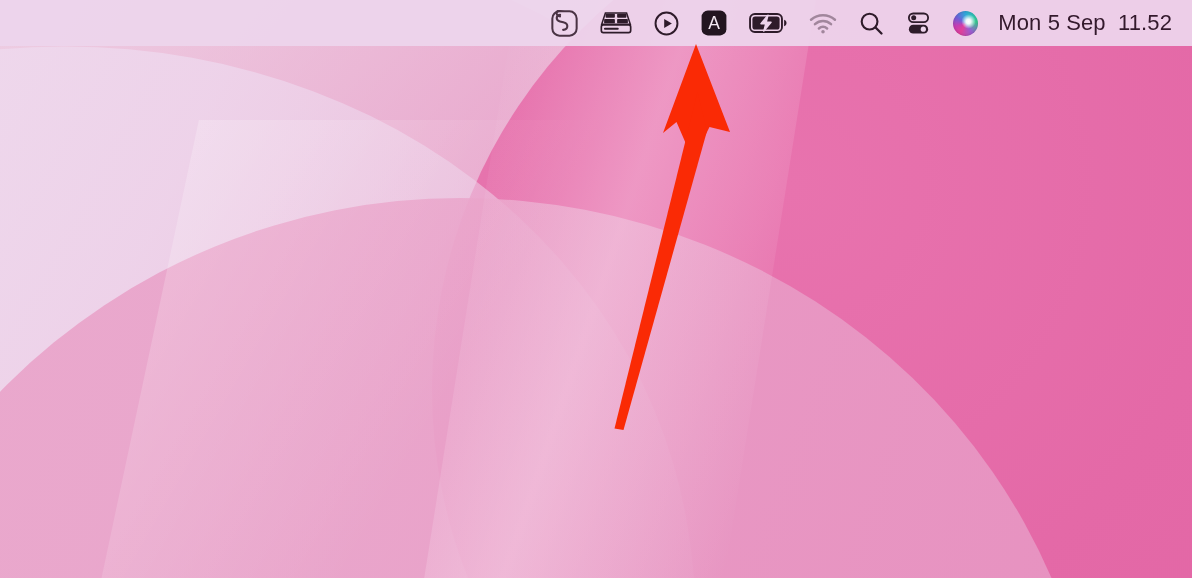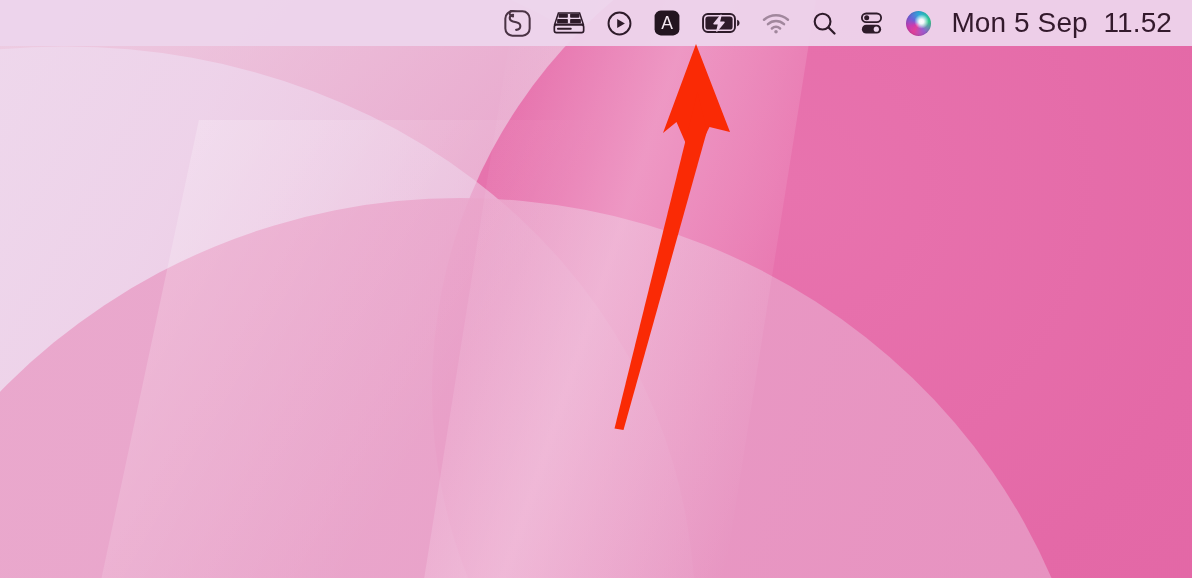--- a/index.html
+++ b/index.html
@@ -108,21 +108,21 @@
     display: flex;
     align-items: center;
     justify-content: center;
     height: 46px;
     padding: 0 11px;
     color: #2F1B2B;
   }
   .status-item svg { display: block; }
 
   #clock {
-    font-size: 28px;
+    font-size: 22px;
     letter-spacing: 0.1px;
     color: #33192C;
     padding-left: 9px;
     padding-right: 6px;
     white-space: pre;
     display: flex;
     align-items: center;
     height: 46px;
   }
 

